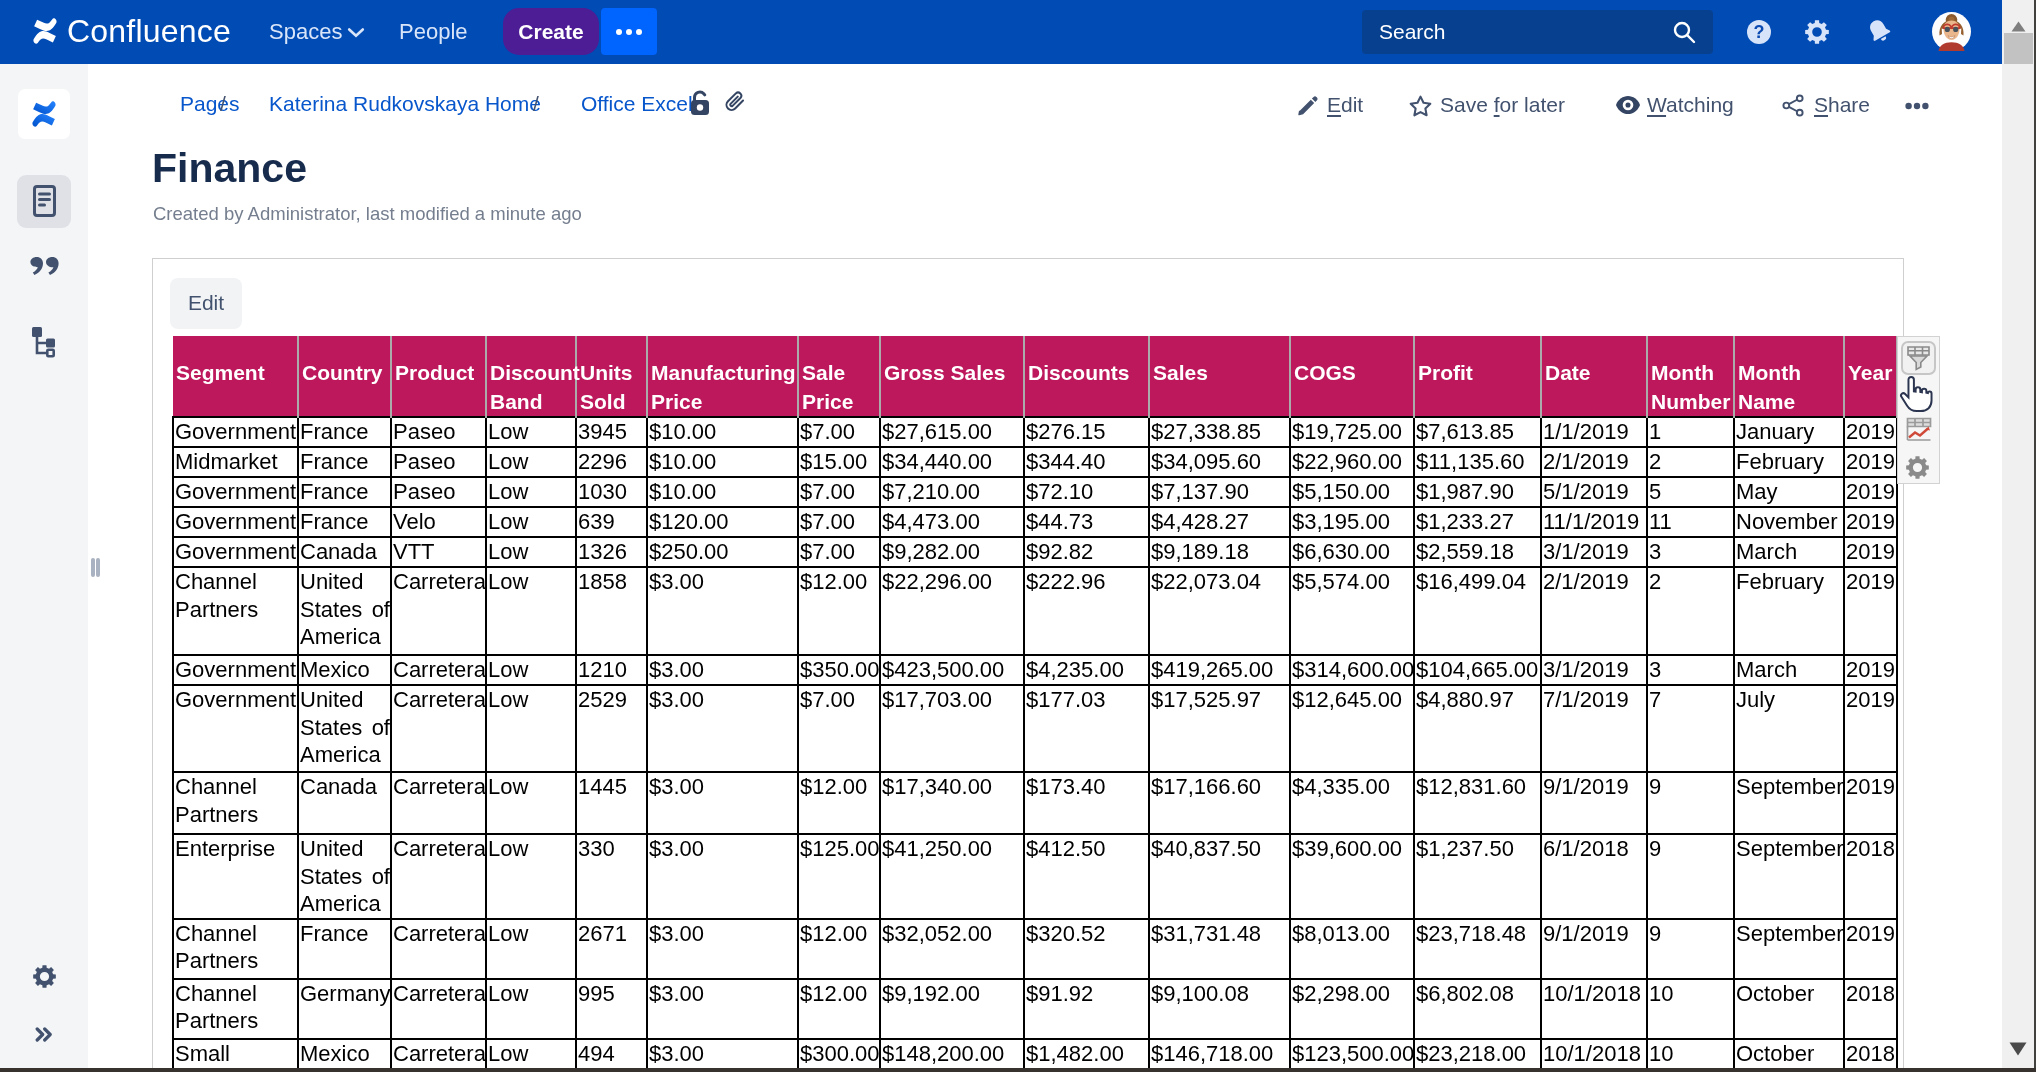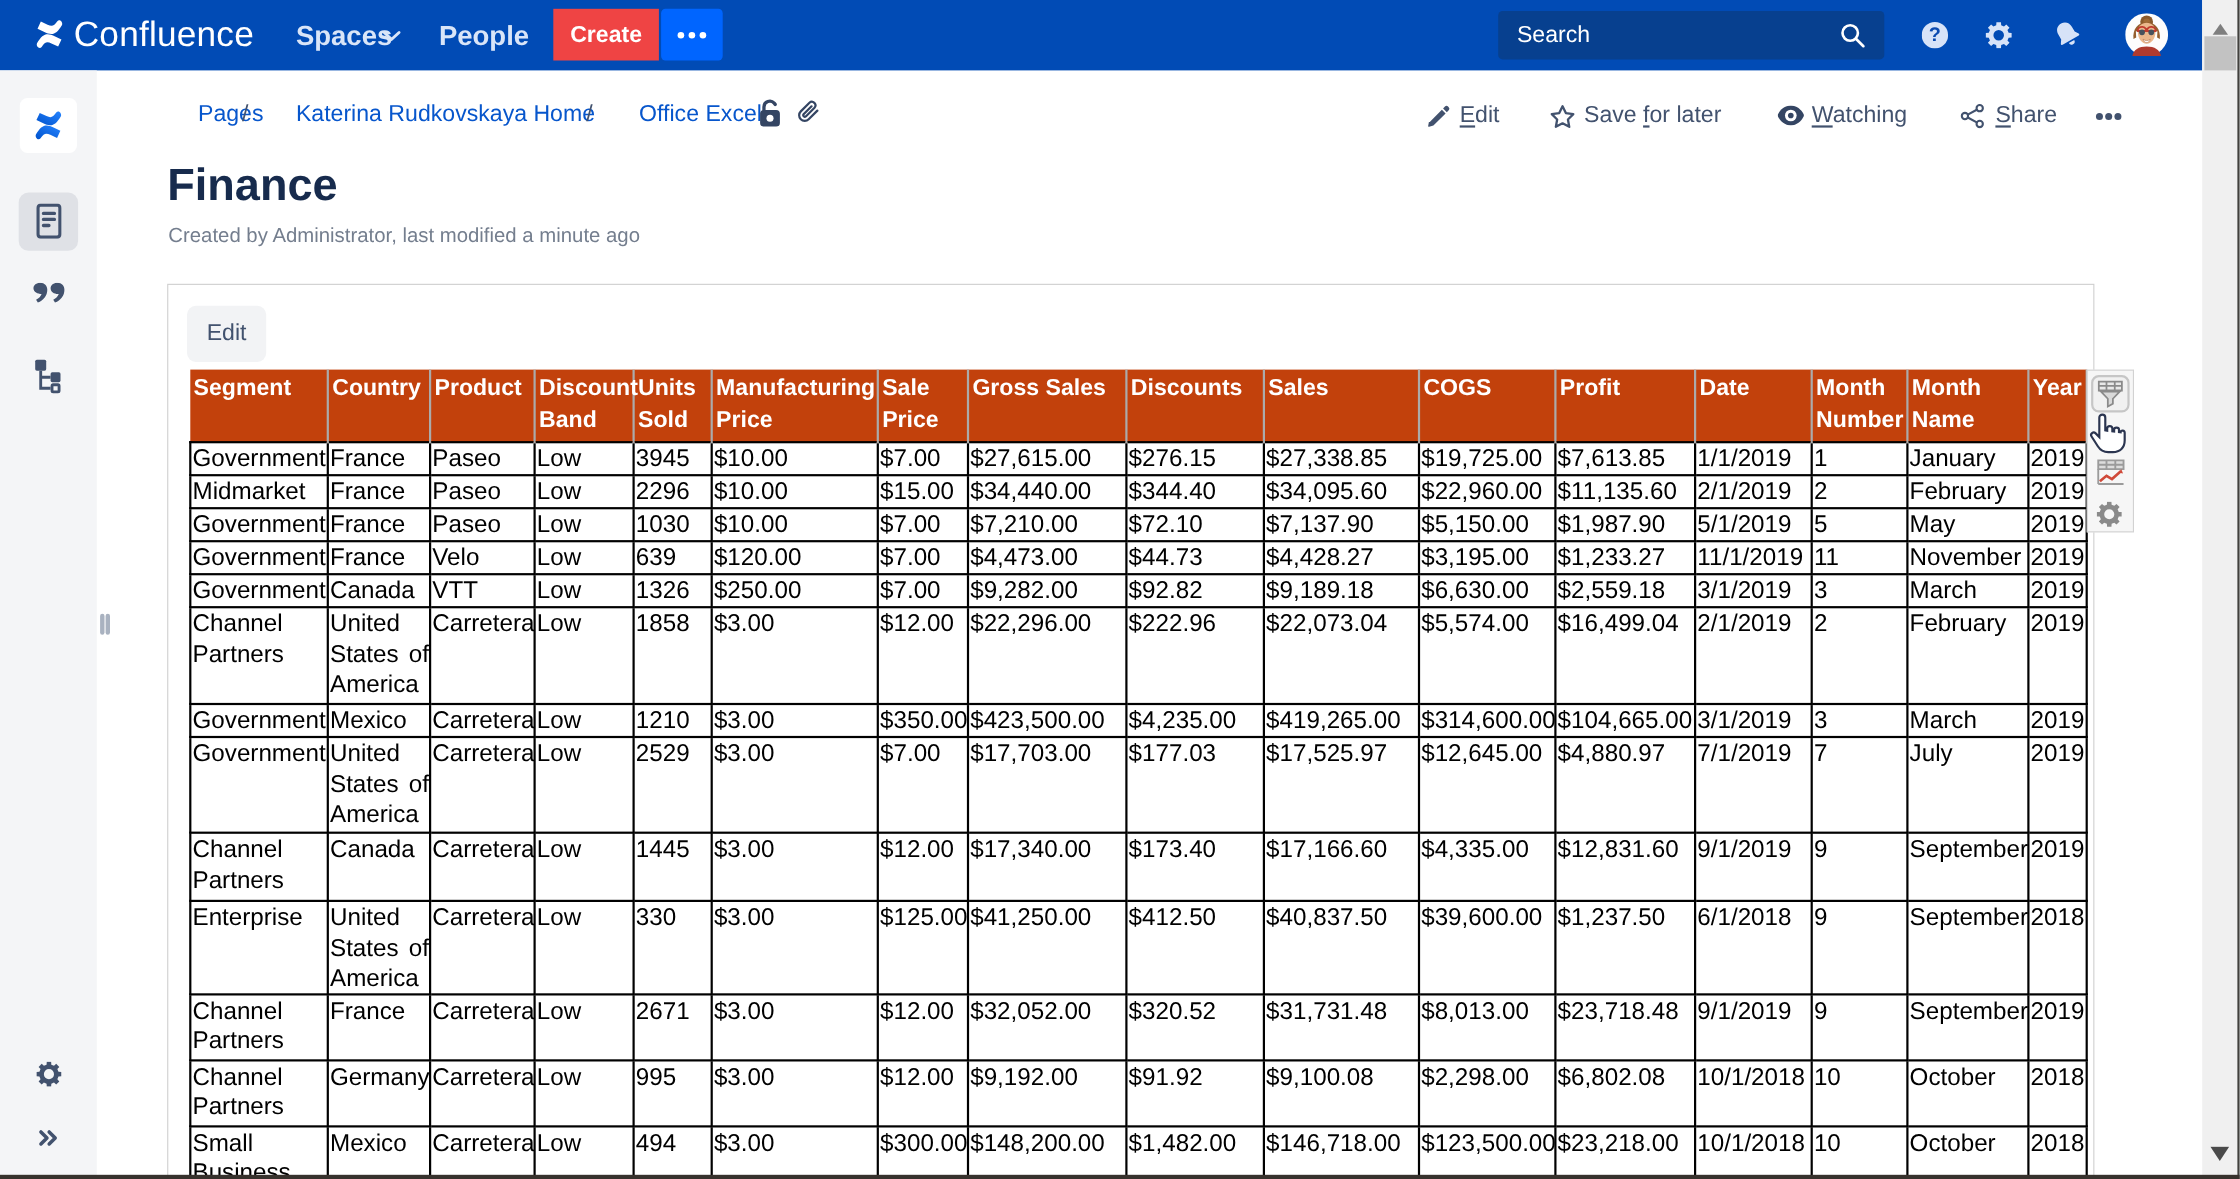--- a/index.html
+++ b/index.html
@@ -1,35 +1,35 @@
 <!DOCTYPE html>
 <html><head>
 <meta charset="utf-8">
 <style>
 *{margin:0;padding:0;box-sizing:border-box;}
 html,body{width:2036px;height:1072px;overflow:hidden;background:#fff;font-family:"Liberation Sans",sans-serif;}
 .abs{position:absolute;}
 #nav{position:absolute;left:0;top:0;width:2002px;height:64px;background:#014bb5;}
 #navlogotext{position:absolute;left:67px;top:13px;color:#fff;font-size:32px;letter-spacing:.2px;font-weight:400;}
-.navitem{position:absolute;top:19px;color:#d9e5f8;font-size:25px;font-weight:bold;}
-#createbtn{position:absolute;left:503px;top:8px;width:96px;height:47px;background:#ef4444;border-radius:0;color:#fff;font-weight:700;font-size:21px;text-align:center;line-height:47px;}
+.navitem{position:absolute;top:19px;color:#d9e5f8;font-size:22px;}
+#createbtn{position:absolute;left:503px;top:8px;width:96px;height:47px;background:#4c1d95;border-radius:16px;color:#fff;font-weight:700;font-size:21px;text-align:center;line-height:47px;}
 #morebtn{position:absolute;left:601px;top:8px;width:56px;height:47px;background:#0065ff;border-radius:4px;}
 #searchbox{position:absolute;left:1362px;top:10px;width:351px;height:44px;background:#07408f;border-radius:4px;}
 #searchbox span{position:absolute;left:17px;top:10px;font-size:21px;color:#ffffff;}
 #sidebar{position:absolute;left:0;top:64px;width:88px;height:1008px;background:#f4f5f7;}
 #spacelogo{position:absolute;left:18px;top:25px;width:52px;height:50px;background:#fff;border-radius:7px;}
 #pagebtn{position:absolute;left:17px;top:111px;width:54px;height:53px;background:#dfe1e6;border-radius:9px;}
 .crumb{color:#0756cc;font-size:21px;margin-left:28px;}
 .crumbsep{color:#42526e;font-size:21px;}
 #title{position:absolute;left:152px;top:145px;font-size:41px;font-weight:700;color:#172b4d;}
 #byline{position:absolute;left:153px;top:203px;font-size:18.5px;color:#747e8e;}
 #macro{position:absolute;left:152px;top:258px;width:1752px;height:900px;border:1px solid #cfcfcf;background:#fff;}
 #editbtn{position:absolute;left:17px;top:19px;width:72px;height:51px;background:#f2f3f5;border-radius:8px;color:#42526e;font-size:21px;text-align:center;line-height:49px;}
 #dtable{position:absolute;left:19px;top:77px;border-collapse:collapse;table-layout:fixed;width:1725px;font-size:20px;}
-#dtable th{background:#c2410c;color:#fff;font-weight:700;text-align:left;vertical-align:top;padding:2px 0 0 3px;line-height:29px;border:none;border-right:2px solid #ababab;font-size:21px;}
+#dtable th{background:#be185d;color:#fff;font-weight:700;text-align:left;vertical-align:top;padding:22px 0 0 3px;line-height:29px;border:none;border-right:2px solid #ababab;font-size:21px;}
 
 #dtable td{vertical-align:top;padding:0 0 0 1px;line-height:27.5px;border:2px solid #000;color:#000;font-size:22px;}
 #dtable td s{text-decoration:none;display:block;}
 #toolbar{position:absolute;left:1897px;top:336px;width:43px;height:148px;background:#f6f6f6;border:1px solid #d2d2d2;}
 #scrollbar{position:absolute;left:2002px;top:0;width:34px;height:1072px;background:#f0f0f0;}
 #scrollthumb{position:absolute;left:2px;top:33px;width:29px;height:31px;background:#c2c2c2;}
 #rightedge{position:absolute;left:2034px;top:0;width:2px;height:1072px;background:#42413e;}
 #bottomedge{position:absolute;left:0;top:1068px;width:2036px;height:4px;background:#37322d;}
 .actxt{top:93px;color:#42526e;font-size:21px;}
 .underl{text-decoration:underline;text-underline-offset:3px;text-decoration-thickness:1.5px;}

